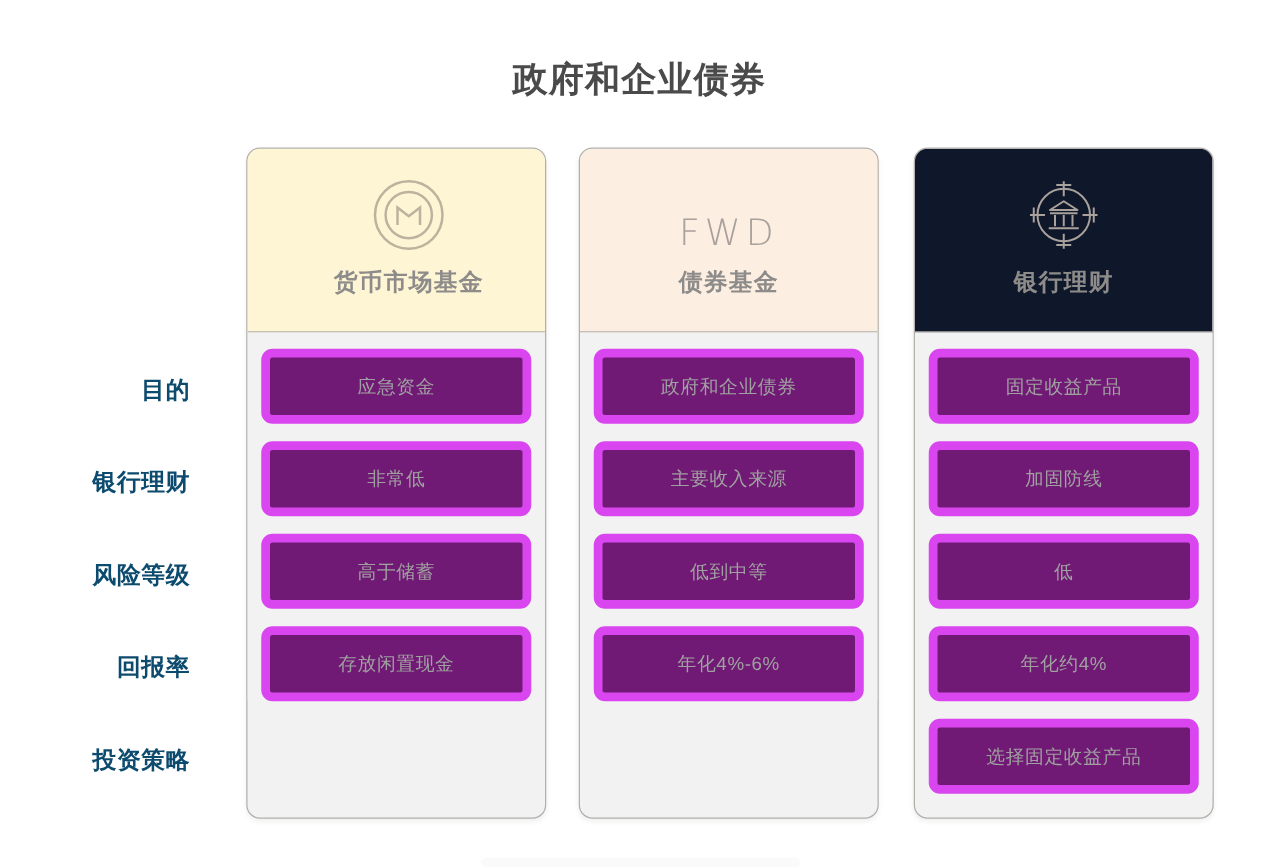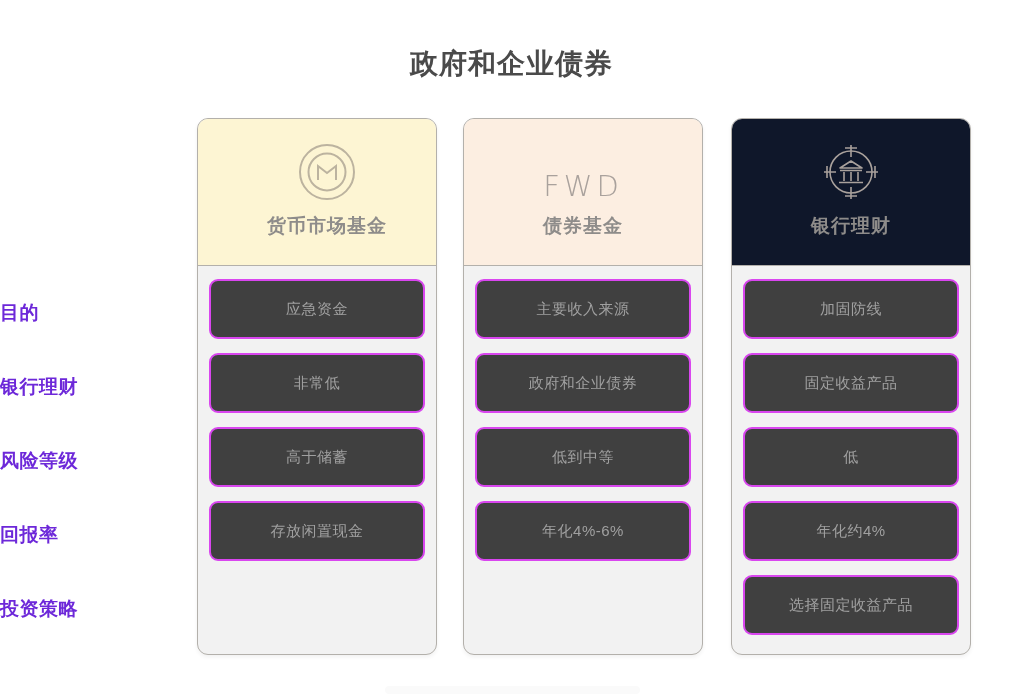--- a/index.html
+++ b/index.html
@@ -42,23 +42,24 @@
     position: absolute;
     left: 0;
     top: 0;
     width: 155px;
     height: 540px;
   }
   .row-label {
     position: absolute;
     right: 3px;
     width: 152px;
+    text-align: right;
     font-size: 19px;
     font-weight: bold;
-    color: #6d28d9;
+    color: #0c4a6e;
     height: 60px;
     line-height: 60px;
     letter-spacing: 0.5px;
   }
 
   
   .product-card {
     position: absolute;
     top: 0;
     width: 240px;
@@ -114,23 +115,23 @@
   .card-body {
     padding: 13px 11px 0 11px;
     background: #f2f2f2;
     display: flex;
     flex-direction: column;
     gap: 14px;
   }
   .cell {
     height: 60px;
     box-sizing: border-box;
-    border: 2px solid #d946ef;
+    border: 7px solid #d946ef;
     border-radius: 9px;
-    background: #404040;
+    background: #701a75;
     display: flex;
     align-items: center;
     justify-content: center;
     font-size: 15px;
     color: #a0a0a0;
     letter-spacing: 0.5px;
   }
 
   
   #bottom-shadow {
@@ -178,22 +179,22 @@
   </div>
 
   <div class="product-card" id="card-bond-fund">
     <div class="card-header">
       <div class="card-logo">
         <span class="fwd-logo-text">FWD</span>
       </div>
       <div class="card-title">债券基金</div>
     </div>
     <div class="card-body">
+      <div class="cell">政府和企业债券</div>
       <div class="cell">主要收入来源</div>
-      <div class="cell">政府和企业债券</div>
       <div class="cell">低到中等</div>
       <div class="cell">年化4%-6%</div>
     </div>
   </div>
 
   <div class="product-card" id="card-bank-wealth">
     <div class="card-header">
       <div class="card-logo">
         <svg width="62" height="62" viewBox="0 0 62 62">
           <circle cx="31" cy="31" r="21" fill="none" stroke="#a9a19c" stroke-width="1.6"></circle>
@@ -209,22 +210,22 @@
           <line x1="20" y1="29.5" x2="42" y2="29.5" stroke="#a9a19c" stroke-width="1.6"></line>
           <line x1="24" y1="31" x2="24" y2="40" stroke="#a9a19c" stroke-width="1.6"></line>
           <line x1="31" y1="31" x2="31" y2="40" stroke="#a9a19c" stroke-width="1.6"></line>
           <line x1="38" y1="31" x2="38" y2="40" stroke="#a9a19c" stroke-width="1.6"></line>
           <line x1="19" y1="41.5" x2="43" y2="41.5" stroke="#a9a19c" stroke-width="1.6"></line>
         </svg>
       </div>
       <div class="card-title">银行理财</div>
     </div>
     <div class="card-body">
+      <div class="cell">固定收益产品</div>
       <div class="cell">加固防线</div>
-      <div class="cell">固定收益产品</div>
       <div class="cell">低</div>
       <div class="cell">年化约4%</div>
       <div class="cell">选择固定收益产品</div>
     </div>
   </div>
 
 </div>
 
 <div id="bottom-shadow"></div>
 

